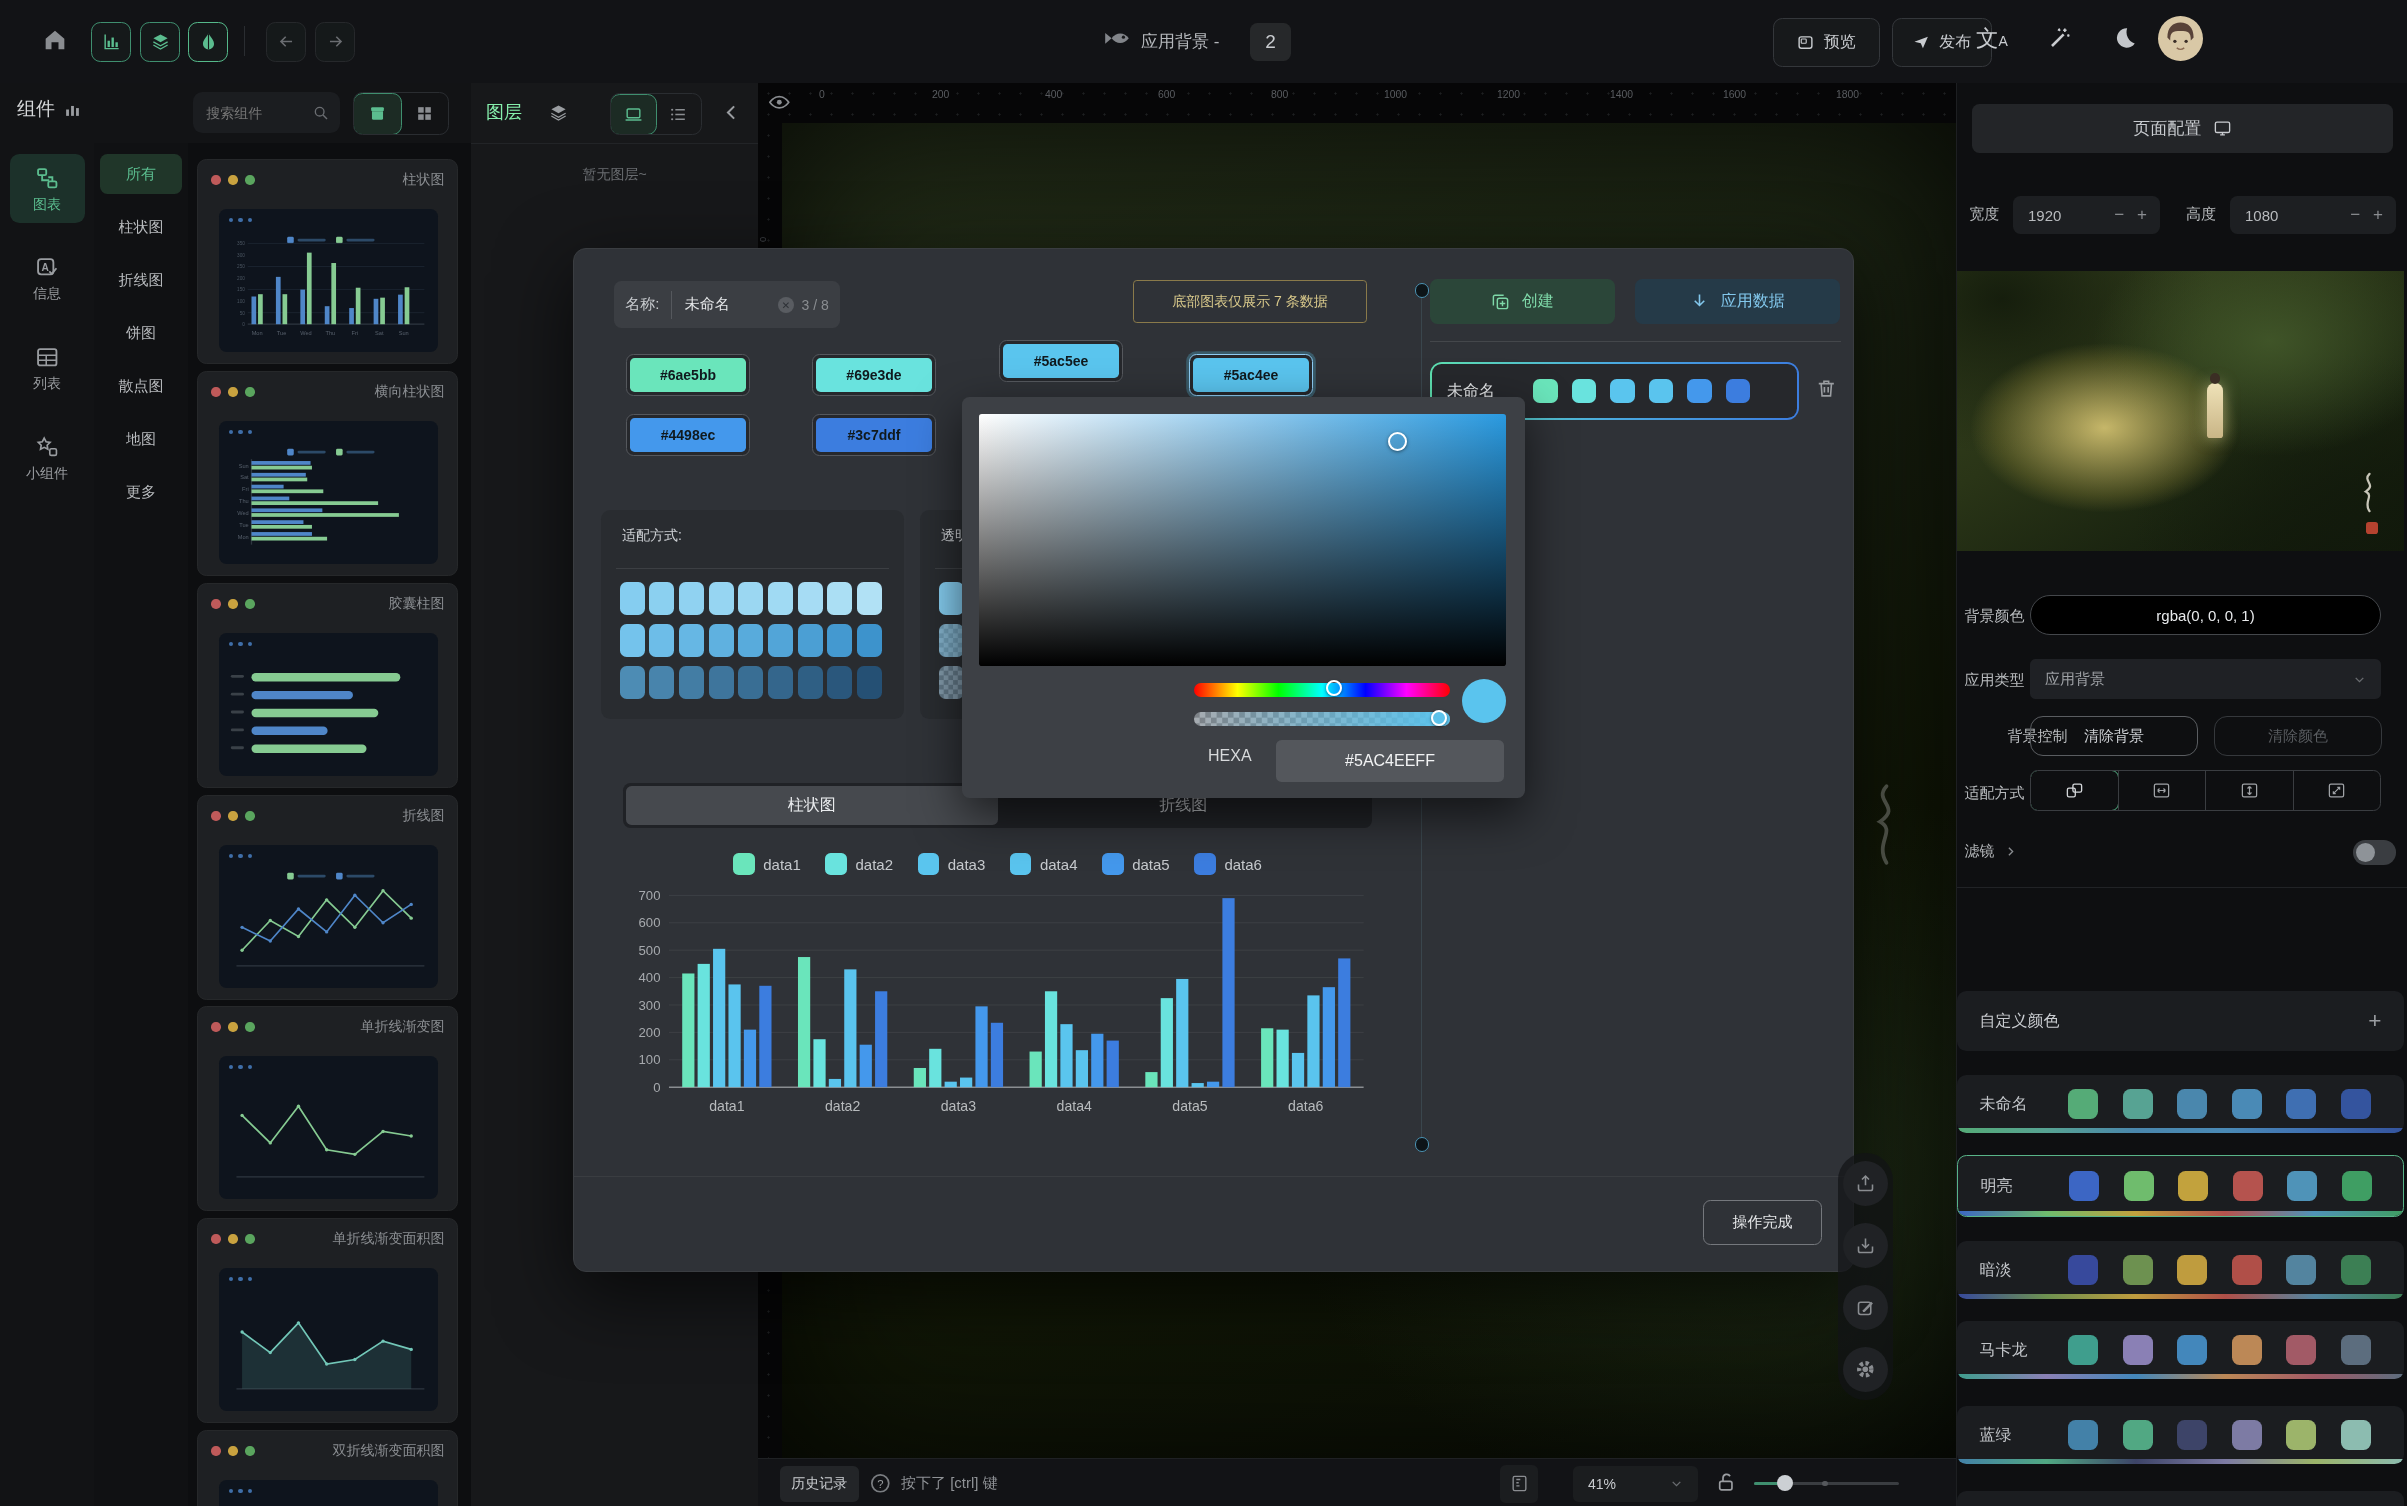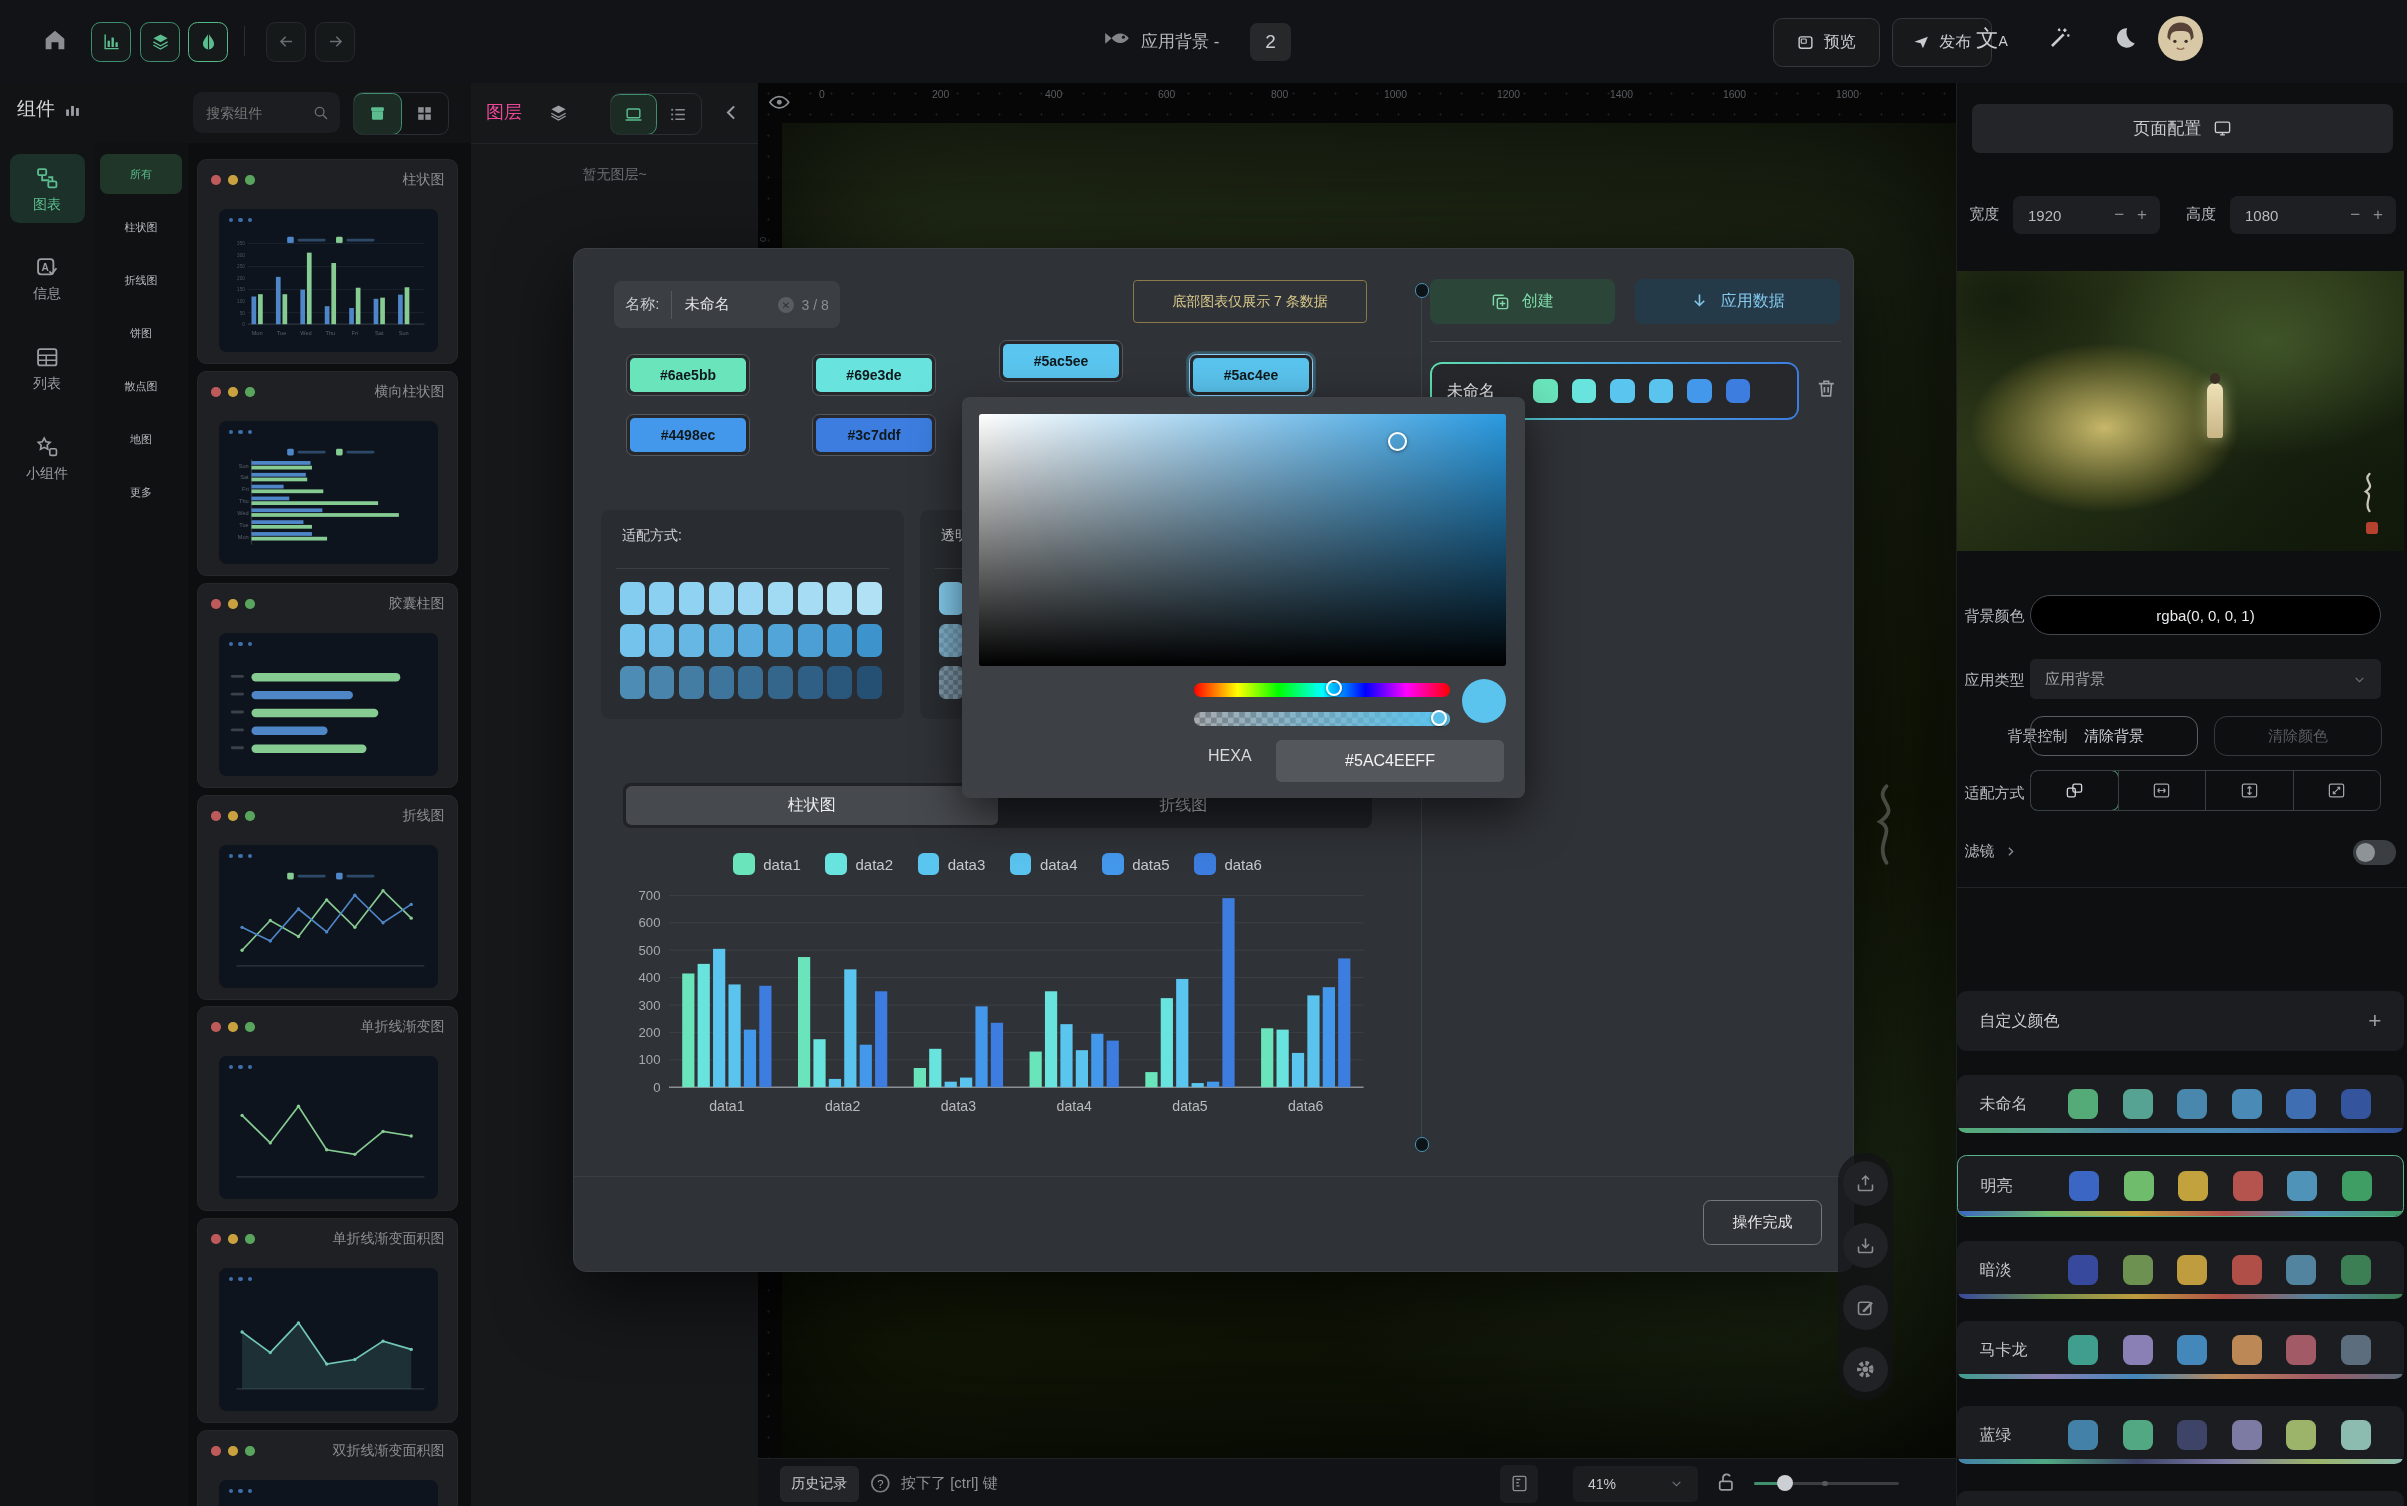--- a/index.html
+++ b/index.html
@@ -28,21 +28,21 @@
   .seg2{position:absolute;left:353px;top:9.4px;width:94px;height:41px;border:0.9px solid #2a2d31;border-radius:9.4px;
         display:flex;overflow:hidden;}
   .seg2 > div{flex:1;display:flex;align-items:center;justify-content:center;}
   .seg2 .on{border:0.9px solid #3f8f6f;border-radius:9.4px;background:#1c2b24;margin:-0.9px;}
   .leftrail{position:absolute;left:0;top:143px;width:94px;height:1363px;background:#121315;}
   .nav-item{width:75px;margin:0 auto 21px;padding:9.4px 0;border-radius:9.4px;text-align:center;color:#9a9da1;font-size:14px;}
   .nav-item.active{background:#1c312a;color:#5bbd8f;}
   .nav-item .ni{width:24.5px;height:24.5px;margin:1.9px auto 5.6px;}
   .cats{position:absolute;left:94px;top:143px;width:94px;height:1363px;background:#101113;}
   .cat{width:82px;margin:0 auto 13px;height:40px;display:flex;align-items:center;justify-content:center;
-       font-size:11px;color:#b8bbbe;border-radius:7.5px;}
+       font-size:15px;color:#b8bbbe;border-radius:7.5px;}
   .cat.active{background:#203629;color:#5bbd8f;}
   .cards-col{position:absolute;left:188px;top:143px;width:287px;height:1363px;background:#0d0e10;overflow:hidden;}
   .ccard{position:absolute;left:9.4px;width:261px;height:205px;background:#1e2023;border:0.9px solid #26282a;border-radius:9.4px;box-sizing:border-box;}
   .ccard .hd{height:40px;display:flex;align-items:center;padding:0 13px;}
   .dot{width:9.4px;height:9.4px;border-radius:50%;margin-right:7.5px;}
   .ccard .ttl{margin-left:auto;font-size:14px;color:#8a8d91;}
   .mini{position:absolute;left:21px;top:49px;width:219px;height:143px;background:#0e141d;border-radius:7.5px;}
   .mini .bd{position:absolute;left:9.4px;top:8.5px;display:flex;gap:4.7px;}
   .mini .bd i{width:4.7px;height:4.7px;border-radius:50%;background:#3f6ea8;display:block;}
 
@@ -581,21 +581,21 @@
             <circle cx="136" cy="82.9375" r="1.8" fill="#4f86c8"></circle>
             <circle cx="166" cy="70.75" r="1.8" fill="#4f86c8"></circle>
             <circle cx="196" cy="75.625" r="1.8" fill="#4f86c8"></circle>
           </svg>
         </div>
       </div>
     </div>
 
   <section class="layers">
     <div class="hd">
-      <div class="abs flex" style="left:15px;top:17px;gap:27px;font-size:18px;color:#ec4899;">
+      <div class="abs flex" style="left:15px;top:17px;gap:27px;font-size:18px;color:#86efac;">
         <span>图层</span>
         <svg width="19" height="19" viewBox="0 0 24 24">
             <path d="M12 3l9 5-9 5-9-5z" fill="#9a9da1"></path>
             <path d="M3 13l9 5 9-5M3 16.5l9 5 9-5" stroke="#9a9da1" stroke-width="1.6" fill="none"></path>
           </svg>
       </div>
       <div class="lseg">
         <div class="on">
           <svg width="19" height="19" viewBox="0 0 24 24">
               <rect x="4" y="5" width="16" height="11" rx="1.5" stroke="currentColor" stroke-width="1.8" fill="none"></rect>

